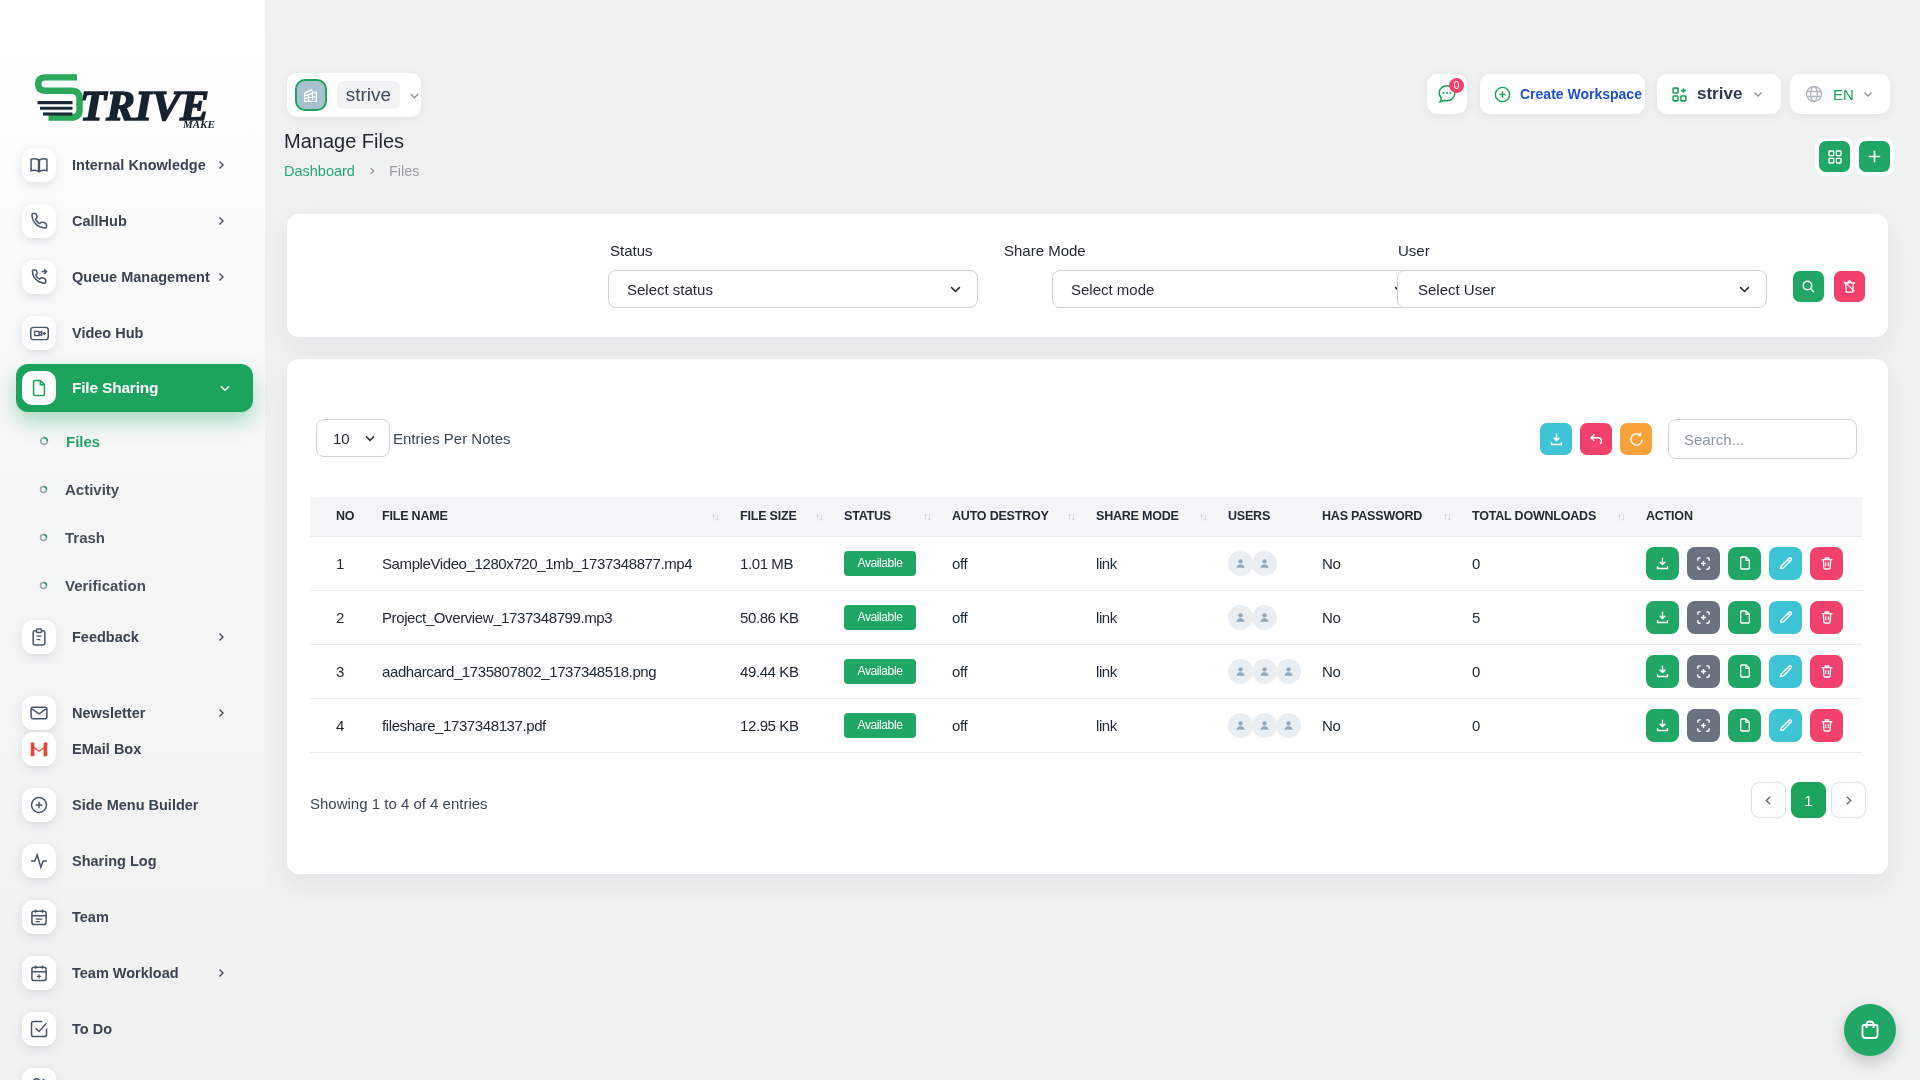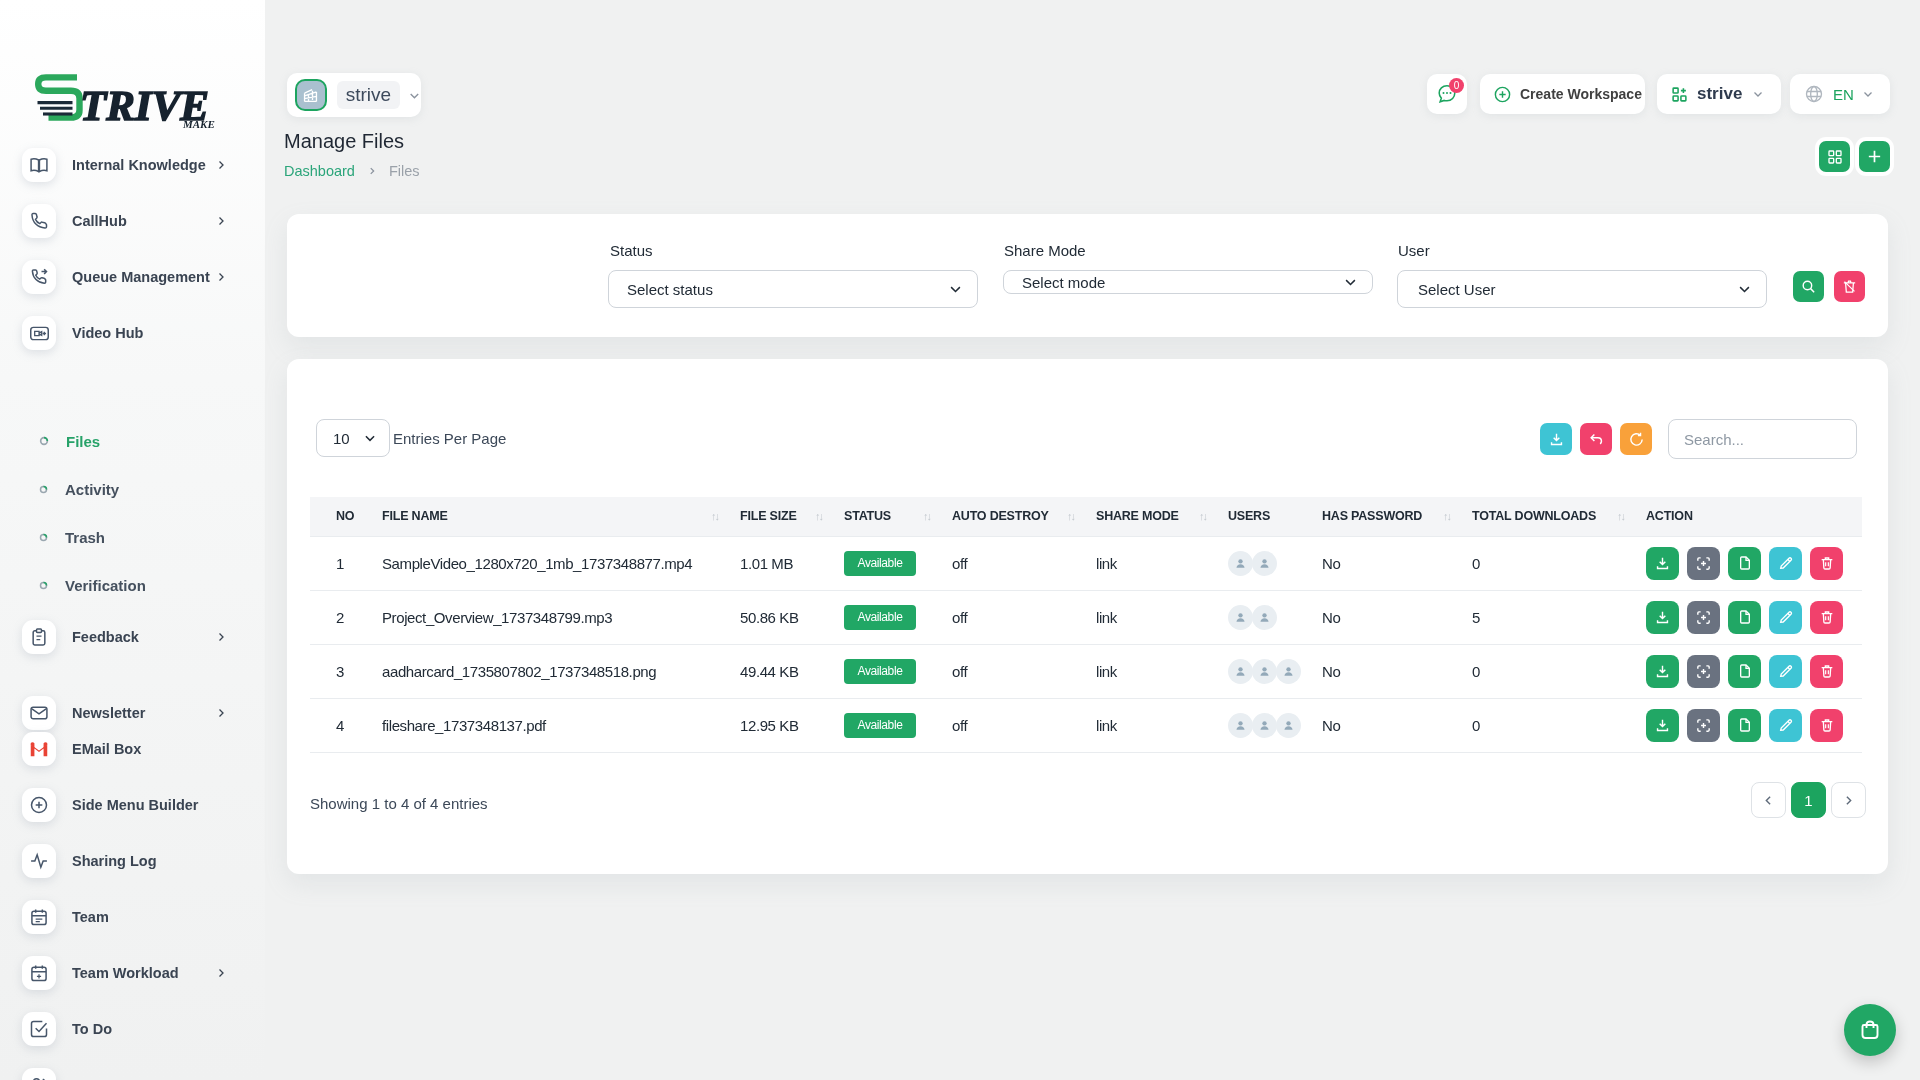--- a/index.html
+++ b/index.html
@@ -189,20 +189,32 @@
   <div class="mi" style="top:1068px">
       <span class="ib">
         <svg width="20" height="20" viewBox="0 0 24 24" fill="none" stroke="#47566a" stroke-width="1.8">
           <circle cx="9" cy="8" r="3.5"></circle>
           <path d="M3 20 Q3 14.5 9 14.5 Q15 14.5 15 20"></path>
           <path d="M16.5 5 Q19 6 19 8 Q19 10 16.5 11 M17.5 14.8 Q21 15.8 21 20"></path>
         </svg>
       </span>
       <span class="lbl">Teams</span>
     </div>
+  <div class="active-block">
+      <span class="ib">
+        <svg width="20" height="20" viewBox="0 0 24 24" fill="none" stroke="#1ca45f" stroke-width="1.9">
+          <path d="M13.5 3 L7 3 Q5.5 3 5.5 4.5 L5.5 19.5 Q5.5 21 7 21 L17 21 Q18.5 21 18.5 19.5 L18.5 8 Z"></path>
+          <path d="M13.5 3 L13.5 8 L18.5 8"></path>
+        </svg>
+      </span>
+      <span class="lbl">File Sharing</span>
+      <svg class="chev" style="right:21px" width="14" height="14" viewBox="0 0 24 24" fill="none" stroke="#fff" stroke-width="2.4">
+        <path d="M5 9 L12 16 L19 9"></path>
+      </svg>
+    </div>
   <div class="si on" style="top:431px">
       <svg width="10" height="10" viewBox="0 0 12 12" fill="none">
         <circle cx="6" cy="6" r="4" stroke="#9aa7b0" stroke-width="2"></circle>
         <path d="M6 2 A4 4 0 0 1 10 6" stroke="#27a269" stroke-width="2"></path>
       </svg>
       <span class="slbl">Files</span>
     </div>
   <div class="si" style="top:479px">
       <svg width="9" height="9" viewBox="0 0 12 12" fill="none">
         <circle cx="6" cy="6" r="4" stroke="#9aa7b0" stroke-width="2"></circle>
@@ -254,21 +266,21 @@
         <circle cx="15.8" cy="11" r="1.1"></circle>
       </g>
     </svg>
   <span class="abs" style="left:22px;top:4px;width:15px;height:15px;border-radius:50%;background:#f1416c;color:#fff;font-size:10px;display:flex;align-items:center;justify-content:center">0</span>
 </div>
 <div class="pill" style="left:1480px;top:74px;width:165px;height:40px;white-space:nowrap">
   <svg style="margin-left:13px;flex:0 0 19px" width="19" height="19" viewBox="0 0 24 24" fill="none" stroke="#1ca45f" stroke-width="1.8">
       <circle cx="12" cy="12" r="9"></circle>
       <path d="M12 8 L12 16 M8 12 L16 12"></path>
     </svg>
-  <span style="margin-left:8px;font-size:14px;font-weight:600;color:#404040">Create Workspace</span>
+  <span style="margin-left:8px;font-size:14px;font-weight:600;color:#1d4ed8">Create Workspace</span>
 </div>
 <div class="pill" style="left:1657px;top:74px;width:124px;height:40px">
   <svg style="margin-left:14px" width="17" height="17" viewBox="0 0 24 24" fill="none" stroke="#1ca45f" stroke-width="2.2">
       <rect x="3" y="3" width="7" height="7" rx="1"></rect>
       <rect x="3" y="14" width="7" height="7" rx="1"></rect>
       <rect x="14" y="14" width="7" height="7" rx="1"></rect>
       <path d="M17.5 3 L17.5 10 M14 6.5 L21 6.5"></path>
     </svg>
   <span style="margin-left:9px;font-size:17px;font-weight:600;color:#2f3b4e">strive</span>
   <svg style="margin-left:10px" width="12" height="12" viewBox="0 0 24 24" fill="none" stroke="#8b939e" stroke-width="2.6">
@@ -303,21 +315,21 @@
 
 <div class="card" style="left:287px;top:214px;width:1601px;height:123px"></div>
 <div class="flabel" style="left:610px;top:242px">Status</div>
 <div class="sel" style="left:608px;top:270px;width:370px;height:38px">
     <span style="margin-left:18px">Select status</span>
   <svg class="sc" width="15" height="15" viewBox="0 0 24 24" fill="none" stroke="#212b36" stroke-width="2.4">
       <path d="M5 9 L12 16 L19 9"></path>
     </svg>
   </div>
 <div class="flabel" style="left:1004px;top:242px">Share Mode</div>
-<div class="sel" style="left:1003px;top:270px;width:370px;height:24px">
+<div class="sel" style="left:1052px;top:270px;width:370px;height:38px">
     <span style="margin-left:18px">Select mode</span>
   <svg class="sc" width="15" height="15" viewBox="0 0 24 24" fill="none" stroke="#212b36" stroke-width="2.4">
       <path d="M5 9 L12 16 L19 9"></path>
     </svg>
   </div>
 <div class="flabel" style="left:1398px;top:242px">User</div>
 <div class="sel" style="left:1397px;top:270px;width:370px;height:38px">
     <span style="margin-left:20px">Select User</span>
   <svg class="sc" width="15" height="15" viewBox="0 0 24 24" fill="none" stroke="#212b36" stroke-width="2.4">
       <path d="M5 9 L12 16 L19 9"></path>
@@ -336,21 +348,21 @@
     </svg>
 </div>
 
 <div class="card" style="left:287px;top:359px;width:1601px;height:515px"></div>
 <div class="sel" style="left:316px;top:419px;width:74px;height:38px">
     <span style="margin-left:16px">10</span>
   <svg class="sc" style="right:12px" width="14" height="14" viewBox="0 0 24 24" fill="none" stroke="#212b36" stroke-width="2.6">
       <path d="M5 9 L12 16 L19 9"></path>
     </svg>
   </div>
-<div class="abs" style="left:393px;top:430px;font-size:15px;font-weight:500;color:#3c4858">Entries Per Page</div>
+<div class="abs" style="left:393px;top:430px;font-size:15px;font-weight:500;color:#3c4858">Entries Per Notes</div>
 <div class="sqbtn tl" style="left:1540px;top:423px;width:32px;height:32px">
   <svg width="17" height="17" viewBox="0 0 24 24" fill="none" stroke="#fff" stroke-width="2">
       <path d="M12 4 L12 13 M8 9.5 L12 13.5 L16 9.5 M5 16 L5 19 L19 19 L19 16"></path>
     </svg>
 </div>
 <div class="sqbtn pk" style="left:1580px;top:423px;width:32px;height:32px">
   <svg width="17" height="17" viewBox="0 0 24 24" fill="none" stroke="#fff" stroke-width="2.1">
       <path d="M9 5 L4.5 9.5 L9 14"></path>
       <path d="M4.5 9.5 L14 9.5 Q19 9.5 19 14.5 Q19 17 17 18"></path>
     </svg>

